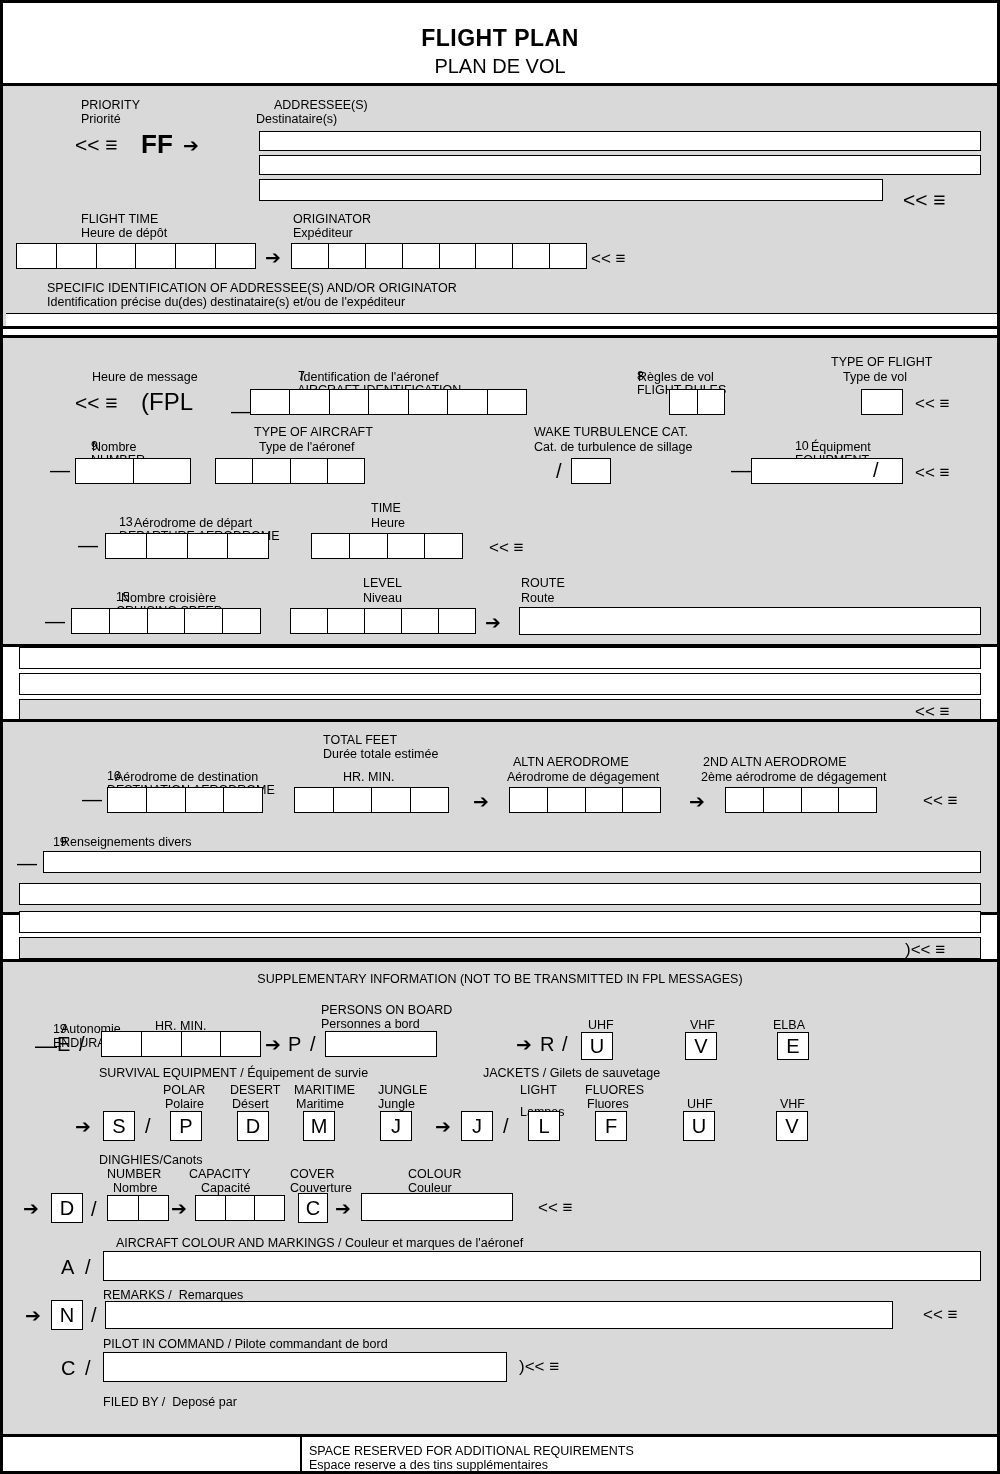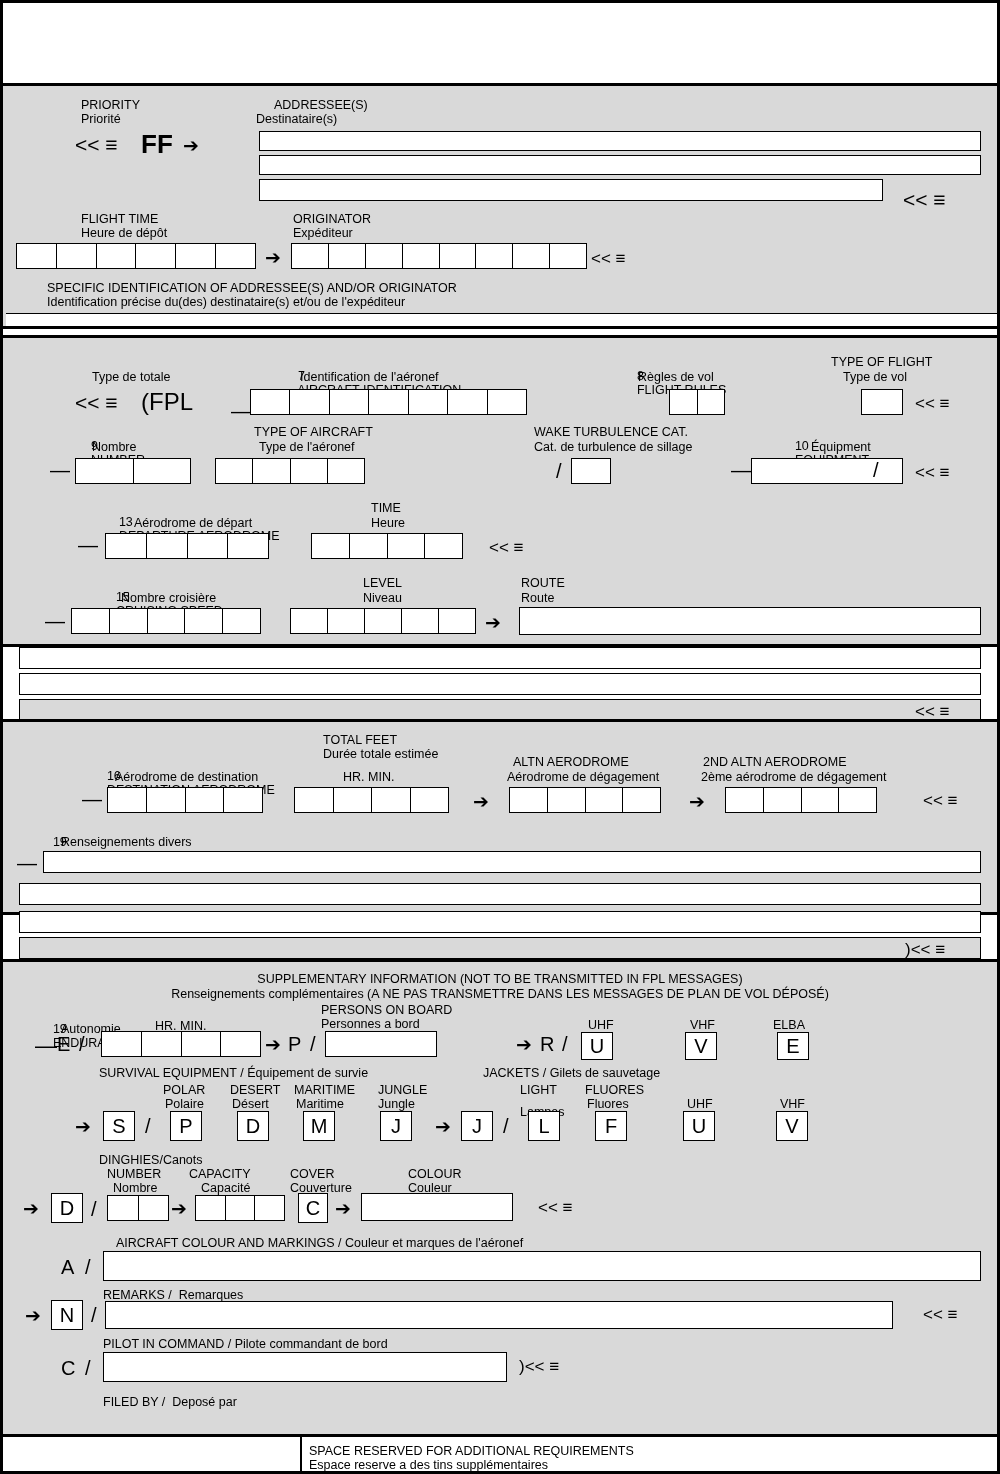--- a/index.html
+++ b/index.html
@@ -36,20 +36,24 @@
   .arrow{font-size:19px;line-height:1;}
   .lettbox{border:1.6px solid #000;background:#fff;display:flex;
     align-items:center;justify-content:center;font-size:20px;box-sizing:border-box;}
   .plain{font-size:20px;line-height:1;}
 </style>
 </head>
 <body>
 
 <div id="page">
 
+  <div class="abs title-bar">
+    <div class="title-en">FLIGHT PLAN</div>
+    <div class="title-fr">PLAN DE VOL</div>
+  </div>
 
   <div class="abs panel" style="left:0;top:80px;width:994px;height:240px;"></div>
 
   <div class="abs lbl" style="left:78px;top:95px;">PRIORITY</div>
   <div class="abs lbl" style="left:78px;top:109px;">Priorité</div>
   <div class="abs gl" style="left:72px;top:131px;">&lt;&lt; ≡</div>
   <div class="abs" style="left:138px;top:126px;font-size:26px;font-weight:bold;">FF</div>
   <div class="abs arrow" style="left:180px;top:133px;">➔</div>
 
   <div class="abs lbl" style="left:253px;top:95px;margin-left:18px;">ADDRESSEE(S)</div>
@@ -83,21 +87,21 @@
       <i></i>
   </div>
   <div class="abs gl-sm" style="left:588px;top:247px;">&lt;&lt; ≡</div>
 
   <div class="abs lbl" style="left:44px;top:278px;">SPECIFIC IDENTIFICATION OF ADDRESSEE(S) AND/OR ORIGINATOR</div>
   <div class="abs lbl" style="left:44px;top:292px;text-align:right;">Identification précise du(des) destinataire(s) et/ou de l'expéditeur</div>
   <div class="abs white-strip" style="left:3px;top:310px;width:991px;height:12px;border-top:1.5px solid #000;"></div>
 
   <div class="abs panel" style="left:0;top:332px;width:994px;height:306px;"></div>
 
-  <div class="abs lbl" style="left:89px;top:367px;">Type de totale</div>
+  <div class="abs lbl" style="left:89px;top:367px;">Heure de message</div>
   <div class="abs gl" style="left:72px;top:389px;">&lt;&lt; ≡</div>
   <div class="abs" style="left:138px;top:385px;font-size:24px;">(FPL</div>
 
   <div class="abs lbl" style="left:281px;top:352px;">
     <span>7</span>
     <span>AIRCRAFT IDENTIFICATION</span>
   </div>
   <div class="abs lbl" style="left:297px;top:367px;">Identification de l'aéronef</div>
   <div class="abs" style="left:228px;top:397px;font-size:20px;">—</div>
   <div class="abs cells" style="left:247px;top:386px;width:277px;height:26px;">
@@ -269,21 +273,20 @@
   <div class="abs box" style="left:40px;top:848px;width:938px;height:22px;"></div>
 
   <div class="abs box" style="left:16px;top:880px;width:962px;height:22px;"></div>
   <div class="abs box" style="left:16px;top:908px;width:962px;height:22px;"></div>
   <div class="abs box" style="left:16px;top:934px;width:962px;height:22px;background:#d9d9d9;"></div>
   <div class="abs gl-sm" style="left:902px;top:938px;">)&lt;&lt; ≡</div>
 
   <div class="abs panel" style="left:0;top:956px;width:994px;height:475px;"></div>
 
   <div class="abs" style="left:0;top:969px;width:994px;text-align:center;font-size:12.5px;">SUPPLEMENTARY INFORMATION (NOT TO BE TRANSMITTED IN FPL MESSAGES)</div>
-  <div class="abs" style="left:0;top:984px;width:994px;text-align:center;font-size:12.5px;">Renseignements complémentaires (A NE PAS TRANSMETTRE DANS LES MESSAGES DE PLAN DE VOL DÉPOSÉ)</div>
 
   <div class="abs lbl" style="left:36px;top:1005px;">
     <span>19</span>
     <span>ENDURANCE</span>
   </div>
   <div class="abs lbl" style="left:58px;top:1019px;">Autonomie</div>
   <div class="abs lbl" style="left:152px;top:1016px;">HR. MIN.</div>
   <div class="abs" style="left:32px;top:1030px;font-size:22px;">—</div>
   <div class="abs plain" style="left:54px;top:1031px;">E</div>
   <div class="abs plain" style="left:76px;top:1031px;">/</div>

